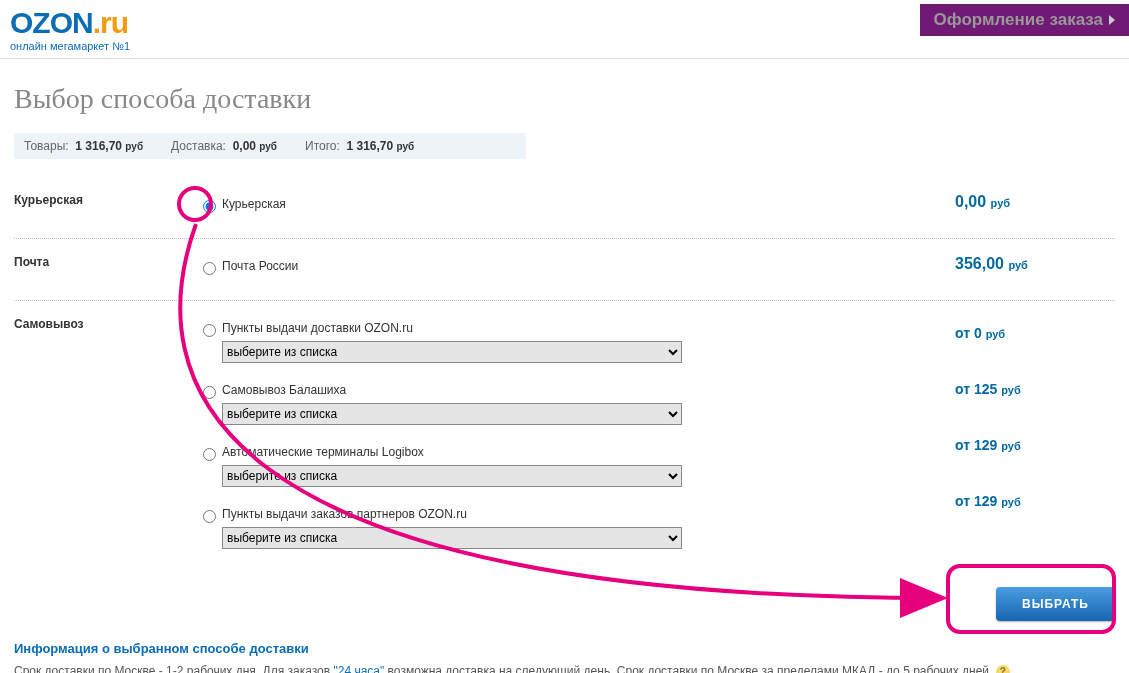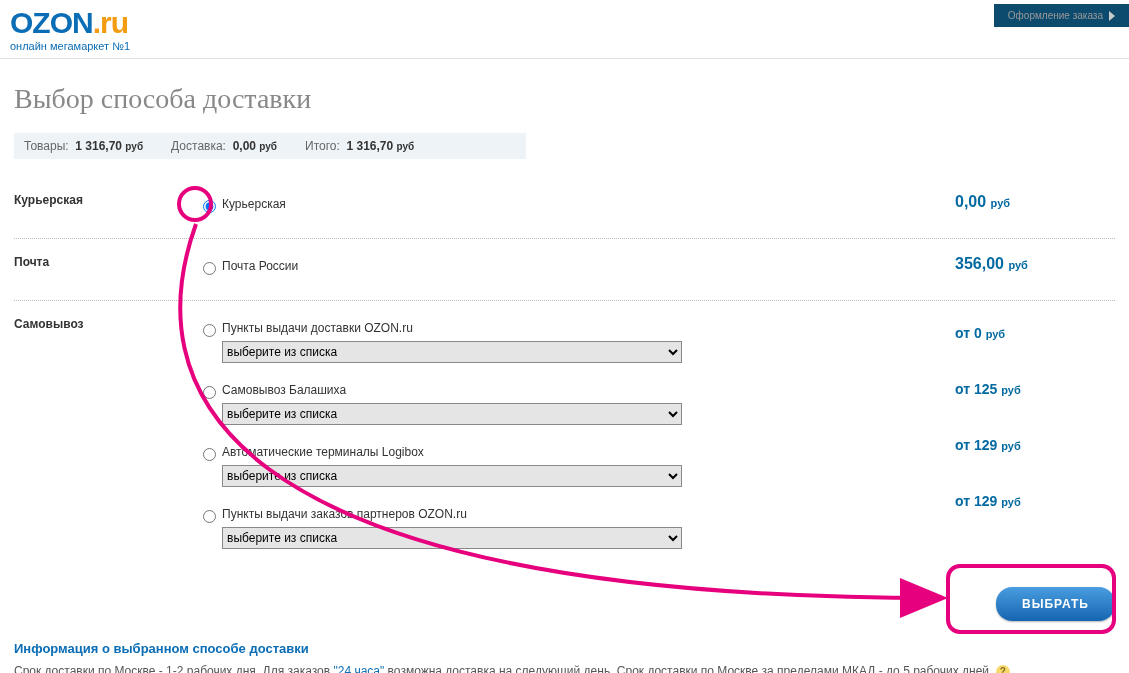--- a/index.html
+++ b/index.html
@@ -23,27 +23,28 @@
     font-family: Arial, sans-serif;
     font-weight: bold;
     font-size: 30px;
     letter-spacing: -1px;
     line-height: 1;
   }
   .logo-ozon { color: #0a6db5; }
   .logo-ru { color: #f39c12; }
   .logo-tag { color: #0a6db5; font-size: 11px; padding-top: 2px; }
   .breadcrumb-bar {
-    background: #0c4a6e;
+    background: #701a75;
     color: #999;
     padding: 6px 14px;
-    font-size: 10px;
+    font-size: 17px;
     display: flex;
     align-items: center;
     gap: 6px;
+    font-weight: bold;
   }
   .breadcrumb-arrow {
     width: 0; height: 0;
     border-top: 5px solid transparent;
     border-bottom: 5px solid transparent;
     border-left: 6px solid #ccc;
   }
   .content { padding: 12px 14px; }
   h1.page-title {
     font-size: 28px;
@@ -111,21 +112,21 @@
   .price-unit { font-size: 11px; font-weight: bold; }
   .button-row { display: flex; justify-content: flex-end; margin: 10px 0 20px 0; position: relative; }
   .select-btn {
     background: linear-gradient(#4a9de0, #1565b0);
     color: #fff;
     font-weight: bold;
     font-size: 12px;
     letter-spacing: 1px;
     padding: 10px 26px;
     border: none;
-    border-radius: 16px;
+    border-radius: 4px;
     cursor: pointer;
     box-shadow: 0 1px 2px rgba(0,0,0,.3);
     position: relative;
     z-index: 2;
   }
   .info-heading {
     color: #0a6db5;
     font-weight: bold;
     font-size: 13px;
     margin: 16px 0 6px 0;

